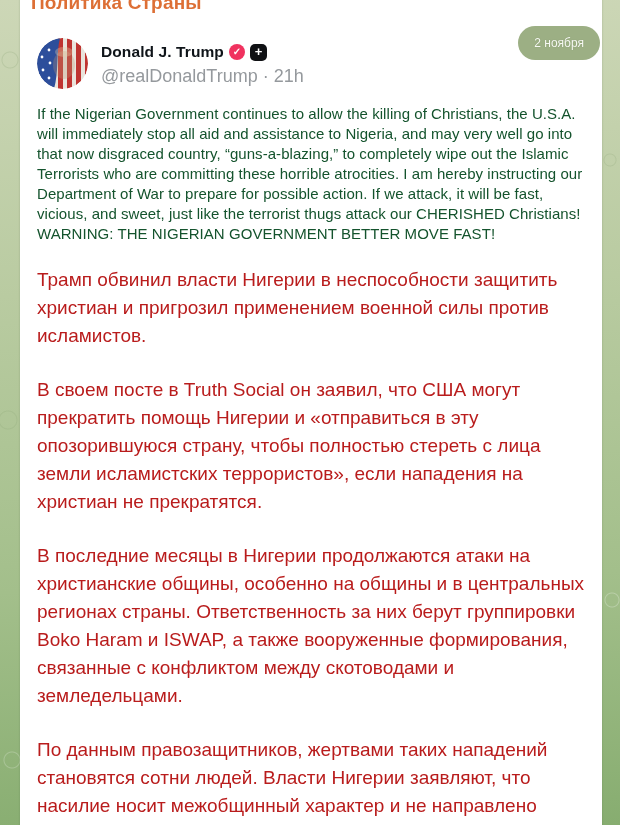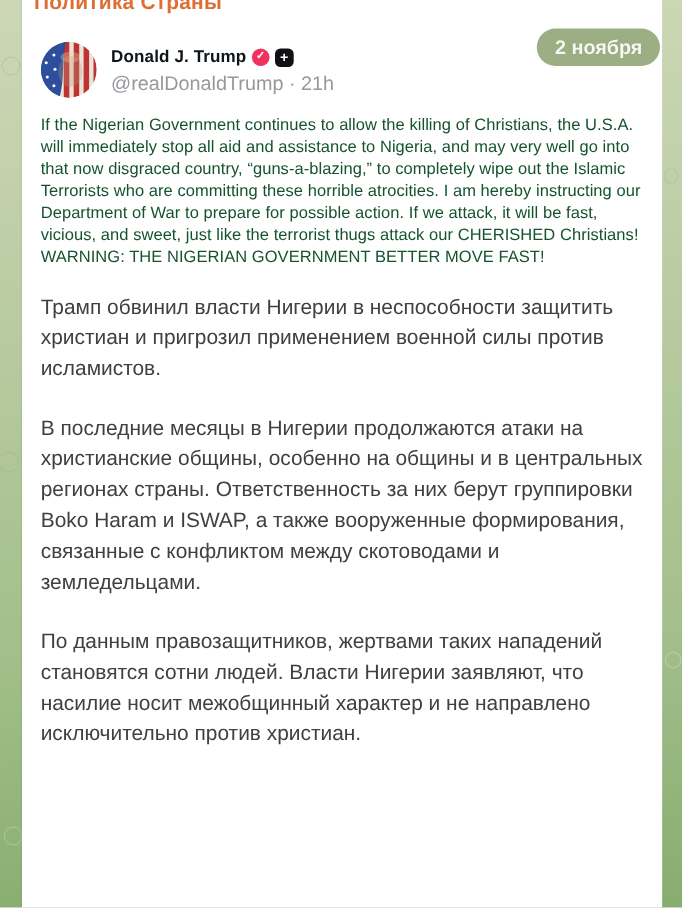--- a/index.html
+++ b/index.html
@@ -124,38 +124,37 @@
 
   .msg-text {
     margin-top: 22px;
     padding-left: 6px;
     padding-right: 4px;
   }
   .msg-text p {
     margin: 0 0 26px 0;
     font-size: 19px;
     line-height: 28px;
-    color: #404040;
+    color: #b91c1c;
   }
   .msg-text p:last-child { margin-bottom: 0; }
 
   .date-badge {
     position: absolute;
     top: 26px;
     right: 20px;
     height: 34px;
     line-height: 34px;
     padding: 0 16px;
     border-radius: 17px;
     background: rgba(148, 168, 122, 0.92);
     color: #f6f8f2;
-    font-size: 18px;
+    font-size: 12px;
     white-space: nowrap;
     text-shadow: 0 0 1px rgba(90,110,70,0.4);
-    font-weight: bold;
   }
 </style>
 </head>
 <body>
 
 <div class="bubble">
 
   <div class="channel-title">Политика Страны</div>
 
   <div class="tweet">
@@ -193,20 +192,21 @@
           <span class="ts-badge">+</span>
         </div>
         <div class="handle">@realDonaldTrump · 21h</div>
       </div>
     </div>
     <div class="tweet-body">If the Nigerian Government continues to allow the killing of Christians, the U.S.A. will immediately stop all aid and assistance to Nigeria, and may very well go into that now disgraced country, “guns-a-blazing,” to completely wipe out the Islamic Terrorists who are committing these horrible atrocities. I am hereby instructing our Department of War to prepare for possible action. If we attack, it will be fast, vicious, and sweet, just like the terrorist thugs attack our CHERISHED Christians! WARNING: THE NIGERIAN GOVERNMENT BETTER MOVE FAST!</div>
   </div>
 
   <div class="msg-text">
     <p>Трамп обвинил власти Нигерии в неспособности защитить христиан и пригрозил применением военной силы против исламистов.</p>
+    <p>В своем посте в Truth Social он заявил, что США могут прекратить помощь Нигерии и «отправиться в эту опозорившуюся страну, чтобы полностью стереть с лица земли исламистских террористов», если нападения на христиан не прекратятся.</p>
     <p>В последние месяцы в Нигерии продолжаются атаки на христианские общины, особенно на общины и в центральных регионах страны. Ответственность за них берут группировки Boko Haram и ISWAP, а также вооруженные формирования, связанные с конфликтом между скотоводами и земледельцами.</p>
     <p>По данным правозащитников, жертвами таких нападений становятся сотни людей. Власти Нигерии заявляют, что насилие носит межобщинный характер и не направлено исключительно против христиан.</p>
   </div>
 
 </div>
 
 <div class="date-badge">
   <span>2 ноября</span>
 </div>
 

